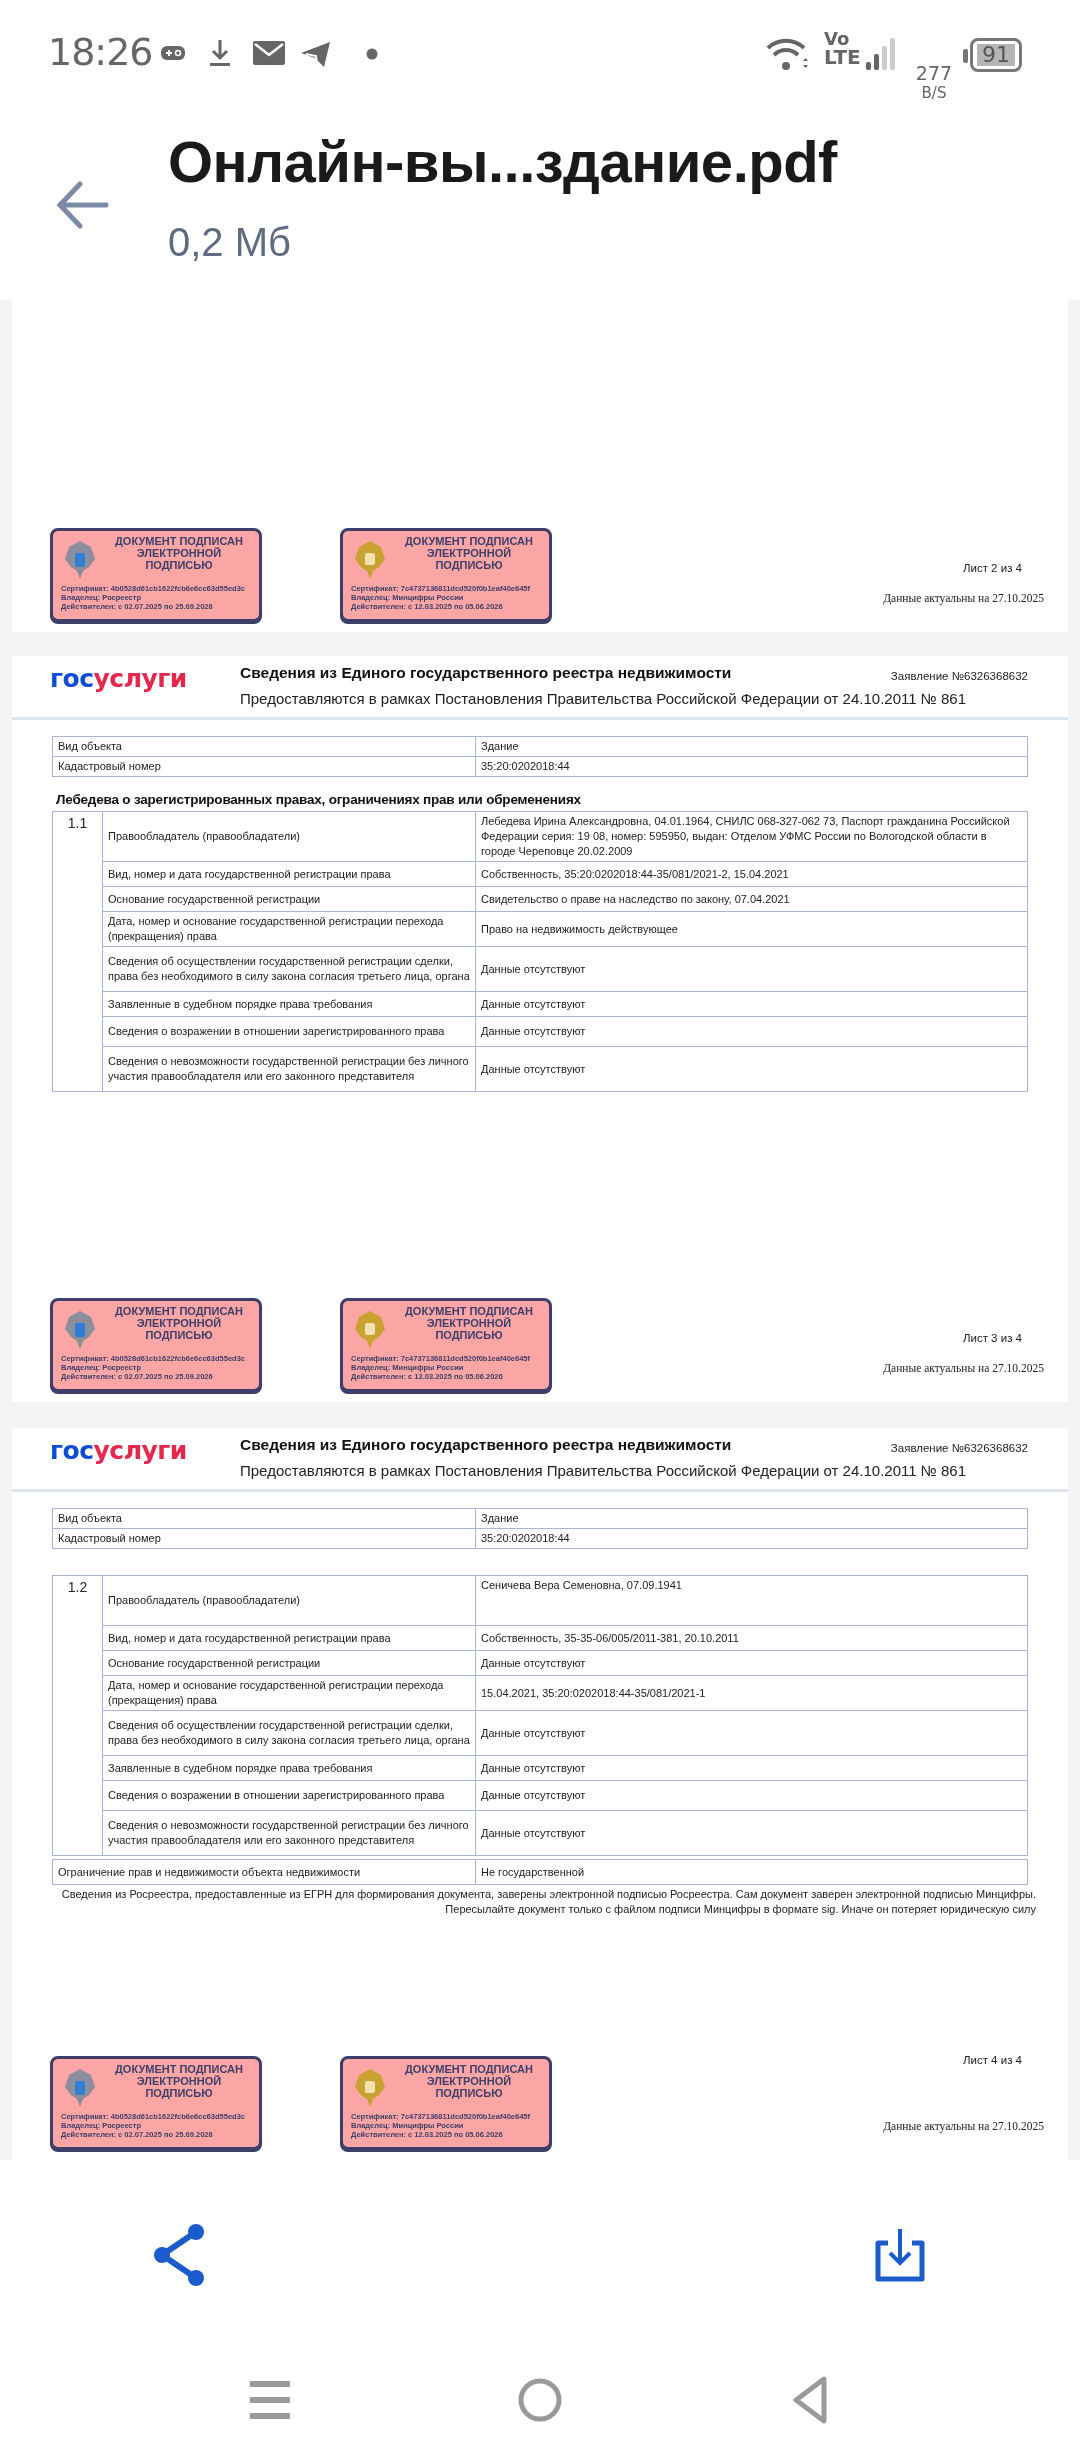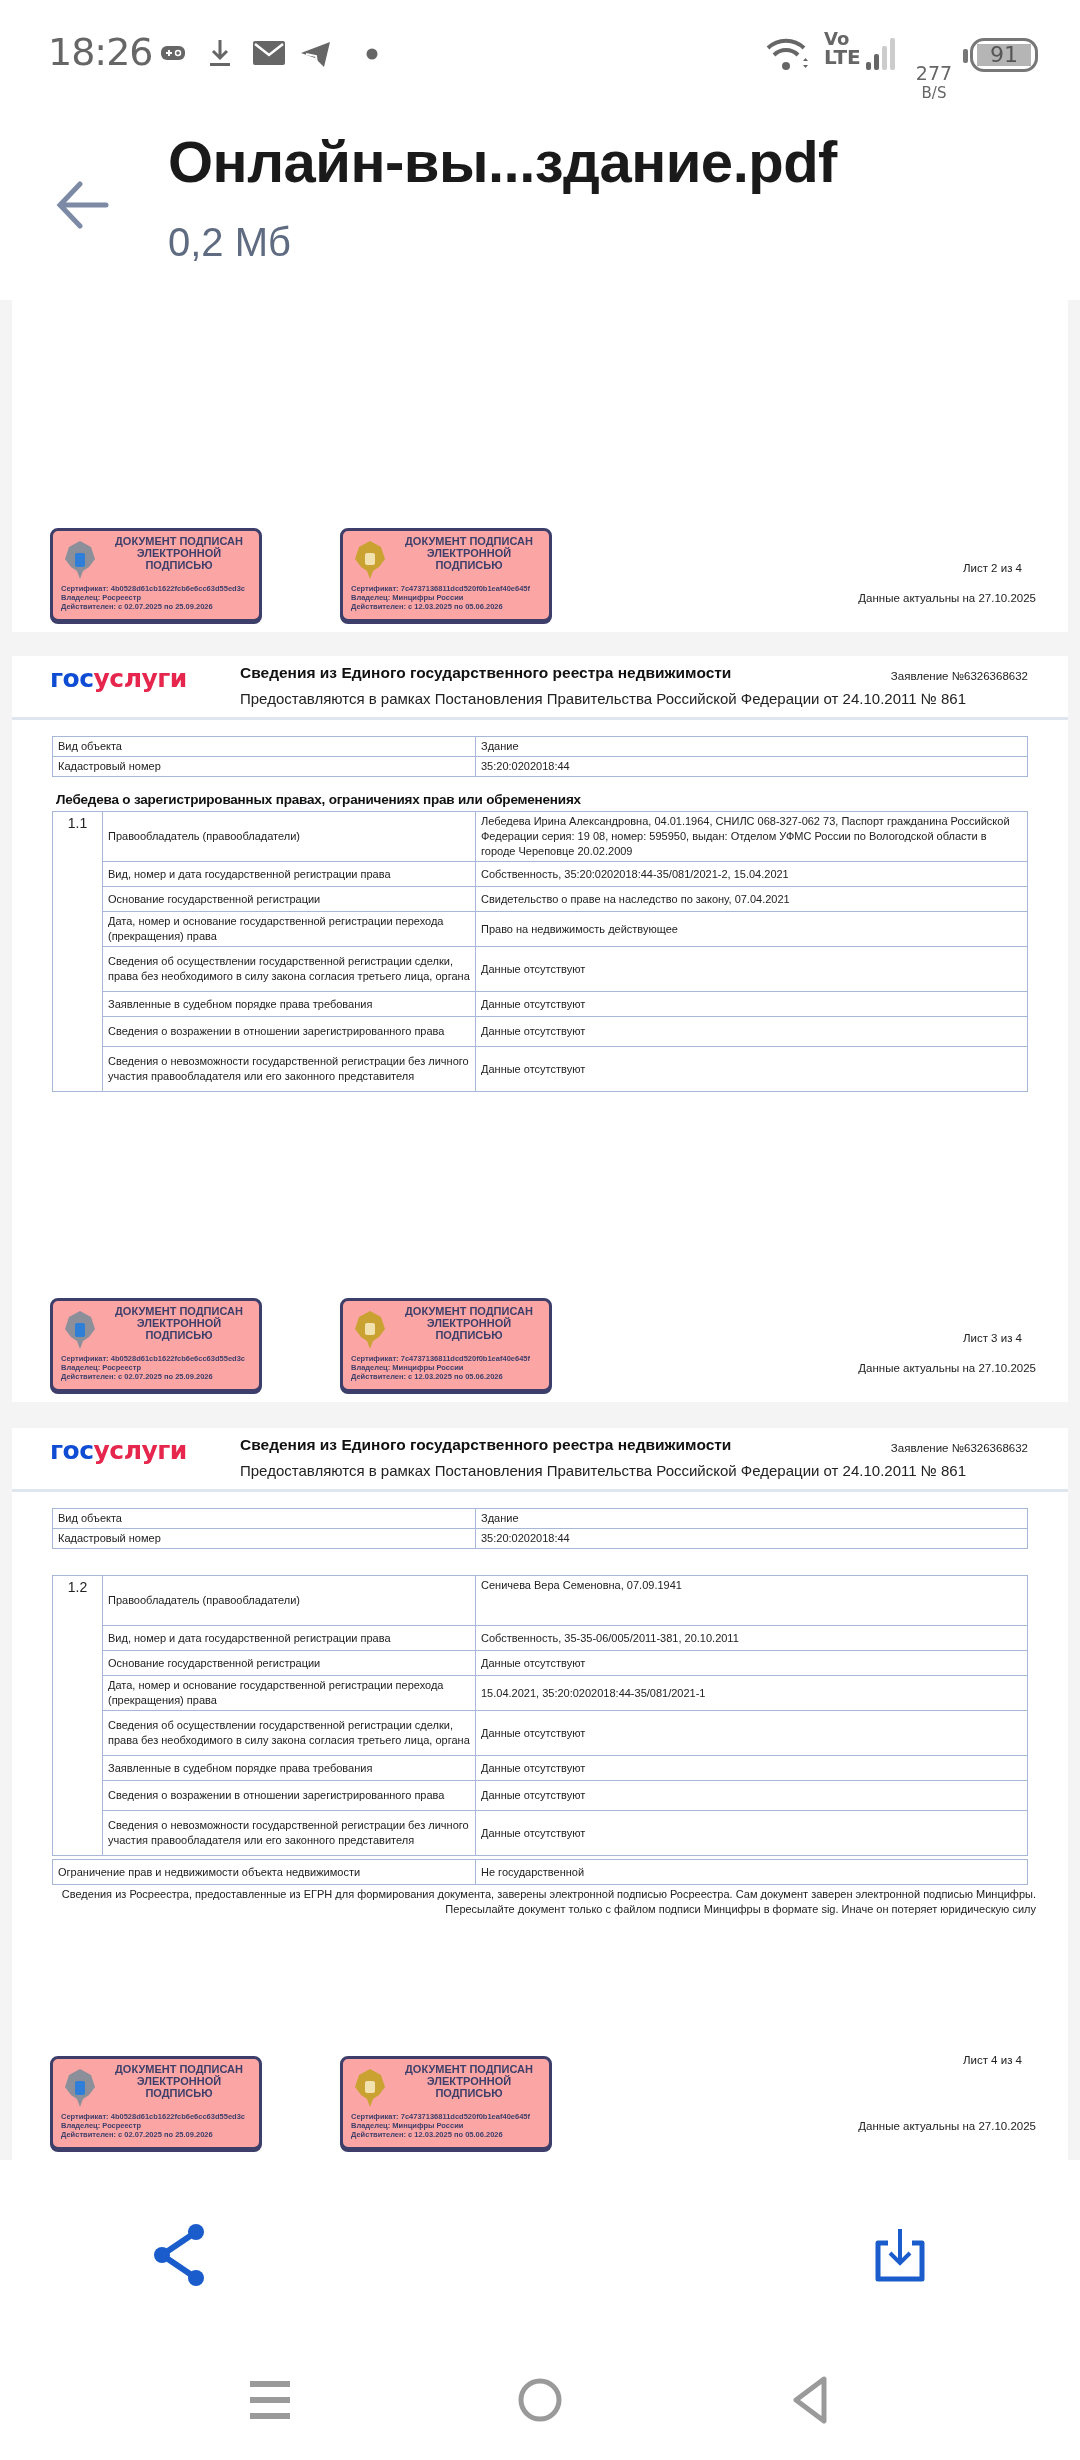--- a/index.html
+++ b/index.html
@@ -23,21 +23,21 @@
   .page-3 { top: 356px; height: 746px; }
   .page-4 { top: 1128px; height: 732px; }
 
   
   .stamp { position: absolute; width: 212px; height: 94px; border: 3px solid #3d3f6a; border-radius: 8px; background: #fca5a5; box-shadow: 0 2px 0 #3d3f6a; }
   .stamp .emblem { position: absolute; left: 10px; top: 6px; width: 34px; height: 44px; }
   .stamp .st-title { position: absolute; left: 50px; right: 4px; top: 4px; text-align: center; font-size: 11px; font-weight: bold; color: #3d3f6a; line-height: 12px; }
   .stamp .st-line { position: absolute; left: 8px; font-size: 7.5px; font-weight: bold; color: #3d3f6a; white-space: nowrap; }
 
   .sheet-no { position: absolute; right: 46px; font-size: 11.5px; color: #222; }
-  .actual-date { position: absolute; right: 32px; font-size: 11.5px; color: #222; }
+  .actual-date { position: absolute; right: 24px; font-size: 11.5px; color: #222; font-family: Liberation Serif, serif; }
 
   
   .doc-header { position: absolute; left: 0; top: 0; width: 100%; height: 64px; border-bottom: 3px solid #dfe6f0; }
   .logo { position: absolute; left: 38px; top: 8px; font-size: 25px; font-weight: bold; letter-spacing: -0.5px; font-family: "DejaVu Sans", sans-serif; }
   .logo .gos { color: #0d4cd3; }
   .logo .usl { color: #e6264c; }
   .doc-title { position: absolute; left: 228px; top: 8px; font-size: 15.5px; font-weight: bold; color: #111; }
   .doc-sub { position: absolute; left: 228px; top: 34px; font-size: 15px; color: #222; }
   .doc-app { position: absolute; right: 40px; top: 14px; font-size: 11.5px; color: #222; }
 
@@ -97,21 +97,21 @@
   <svg class="sb-icon" style="left:864px;top:36px" width="34" height="36" viewBox="0 0 34 36">
     <rect x="2" y="26" width="5" height="8" rx="2" fill="#666"></rect>
     <rect x="10" y="18" width="5" height="16" rx="2" fill="#666"></rect>
     <rect x="18" y="10" width="5" height="24" rx="2" fill="#ccc"></rect>
     <rect x="26" y="2" width="5" height="32" rx="2" fill="#ccc"></rect>
   </svg>
   <div style="position:absolute;left:912px;top:30px;width:44px;text-align:center;font-size:19px;line-height:20px;color:#666;font-family:'DejaVu Sans',sans-serif;margin-top:33px;">
     <div>277</div>
     <div style="font-size:15px">B/S</div>
   </div>
-  <div style="position:absolute;left:970px;top:38px;width:68px;height:34px;border:3px solid #777;border-radius:14px;">
+  <div style="position:absolute;left:970px;top:38px;width:52px;height:34px;border:3px solid #777;border-radius:8px;">
     <div style="position:absolute;left:-10px;top:8px;width:5px;height:14px;background:#777;border-radius:2px;"></div>
     <div style="position:absolute;left:4px;top:3px;right:4px;bottom:3px;background:#b5b5b5;font-size:22px;line-height:22px;color:#555;text-align:center;font-family:'DejaVu Sans',sans-serif;">91</div>
   </div>
 </div>
 
 <div class="back-btn">
   <svg width="54" height="48" viewBox="0 0 54 48">
     <path d="M4 24 H50 M24 3 L4 24 L24 45" stroke="#7c8aa6" stroke-width="5" fill="none" stroke-linecap="round"></path>
   </svg>
 </div>

